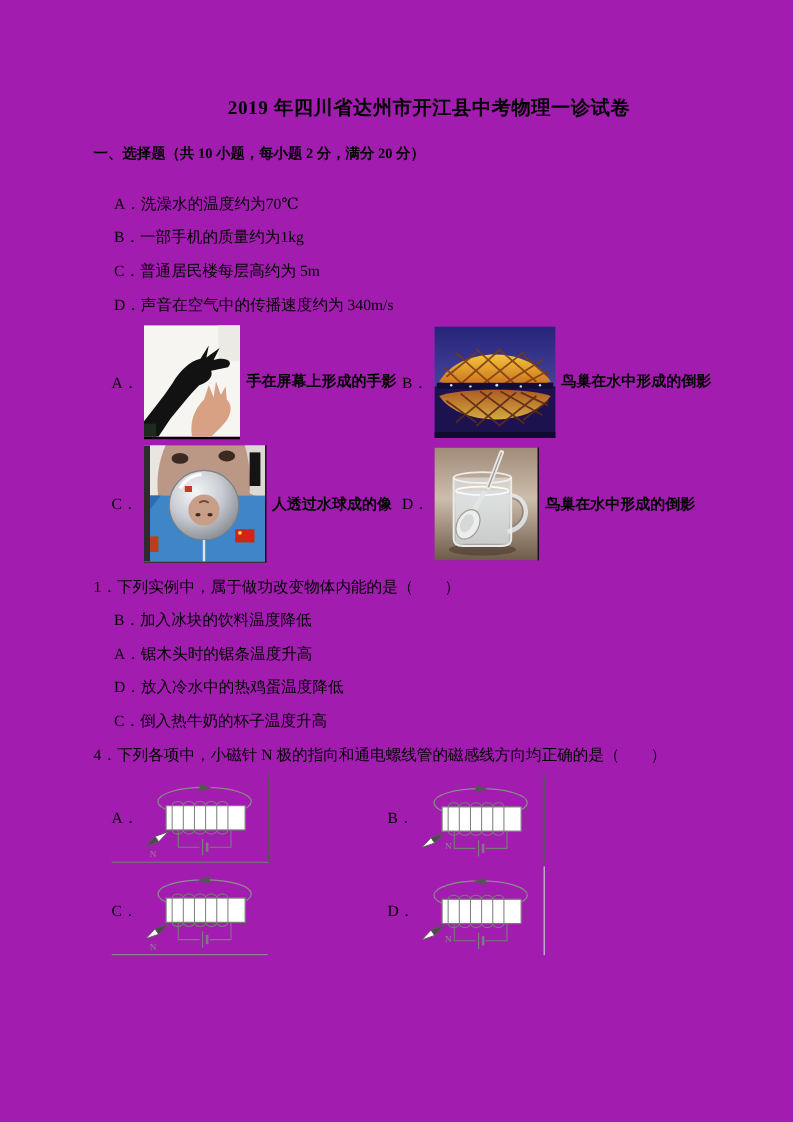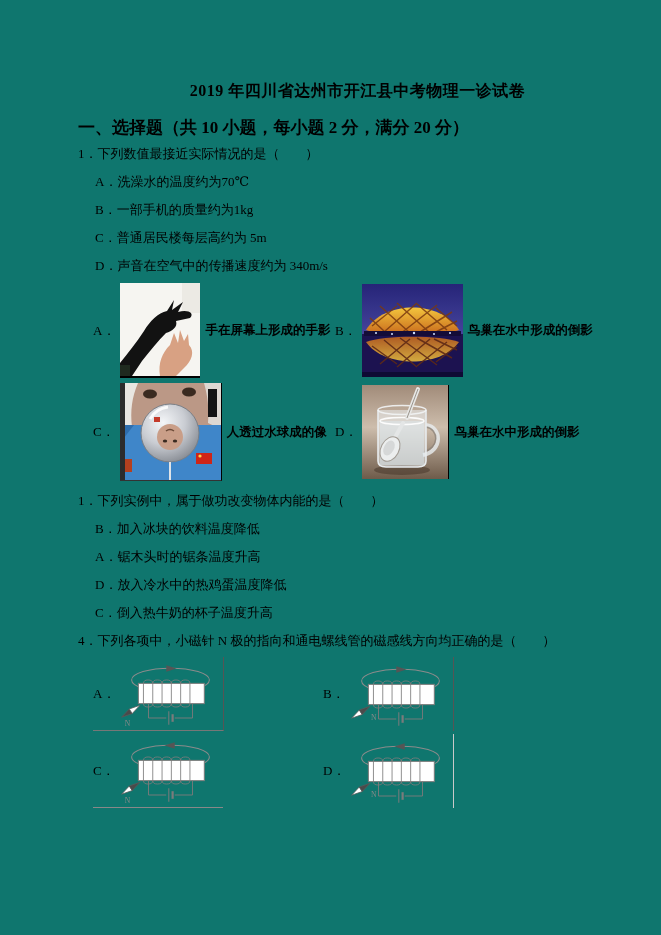--- a/index.html
+++ b/index.html
@@ -2,23 +2,23 @@
 <html><head>
 <meta charset="utf-8">
 <style>
   * { margin:0; padding:0; box-sizing:border-box; }
   html,body { background:#ffffff; }
   body {
     width:661px; height:935px;
     font-family:"Liberation Serif","DejaVu Serif",serif;
     color:#000; font-size:13px; overflow:hidden;
   }
-  .page { width:661px; height:935px; padding:80px 24px 0 78px; position:relative; background:#0f766e; }
+  .page { width:661px; height:935px; padding:80px 24px 0 78px; position:relative; background:#a21caf; }
   .title { text-align:center; font-weight:bold; font-size:16px; line-height:22px; margin-bottom:14px; letter-spacing:0.5px; }
-  .section-heading { font-weight:bold; font-size:17px; line-height:24px; margin-bottom:0; }
+  .section-heading { font-weight:bold; font-size:12px; line-height:24px; margin-bottom:16px; }
   .line { line-height:28px; white-space:nowrap; }
   .opt { margin-left:17px; }
   .hang { padding-left:17px; text-indent:-17px; white-space:normal; width:522px; }
 
   
   .photo-grid { display:grid; grid-template-columns:242px 1fr; margin-left:15px; row-gap:5px; margin-top:3px; margin-bottom:6px; }
   .photo-cell { display:flex; align-items:center; gap:5px; }
   .letter { font-size:13px; flex:0 0 auto; }
   .caption { font-size:12.5px; white-space:nowrap;font-weight:bold; }
   .photo { flex:0 0 auto; line-height:0; }
@@ -38,21 +38,20 @@
 </style>
 </head>
 <body>
 
 <div class="page">
 
   <div class="title">2019 年四川省达州市开江县中考物理一诊试卷</div>
 
   <div class="section-heading">一、选择题（共 10 小题，每小题 2 分，满分 20 分）</div>
 
-  <div class="line">1．下列数值最接近实际情况的是（　　）</div>
   <div class="line opt">A．洗澡水的温度约为70℃</div>
   <div class="line opt">B．一部手机的质量约为1kg</div>
   <div class="line opt">C．普通居民楼每层高约为 5m</div>
   <div class="line opt">D．声音在空气中的传播速度约为 340m/s</div>
 
 
   <div class="photo-grid">
 
     <div class="photo-cell">
       <span class="letter">A．</span>

